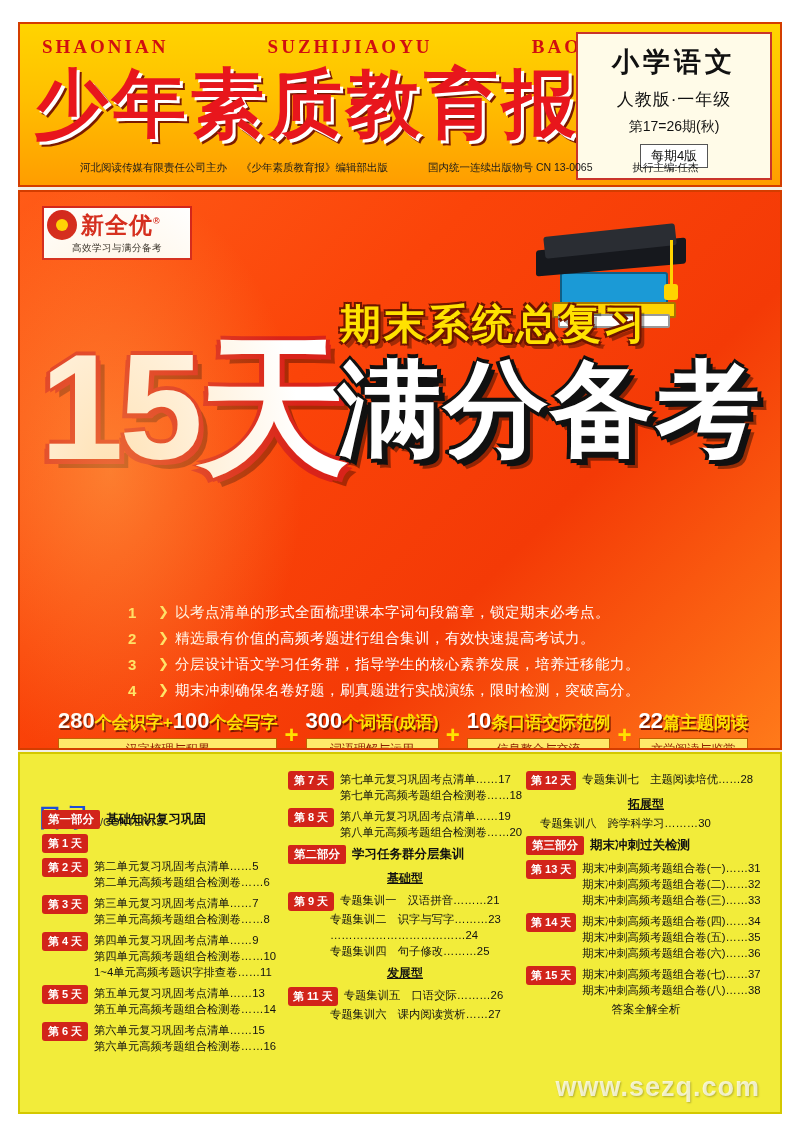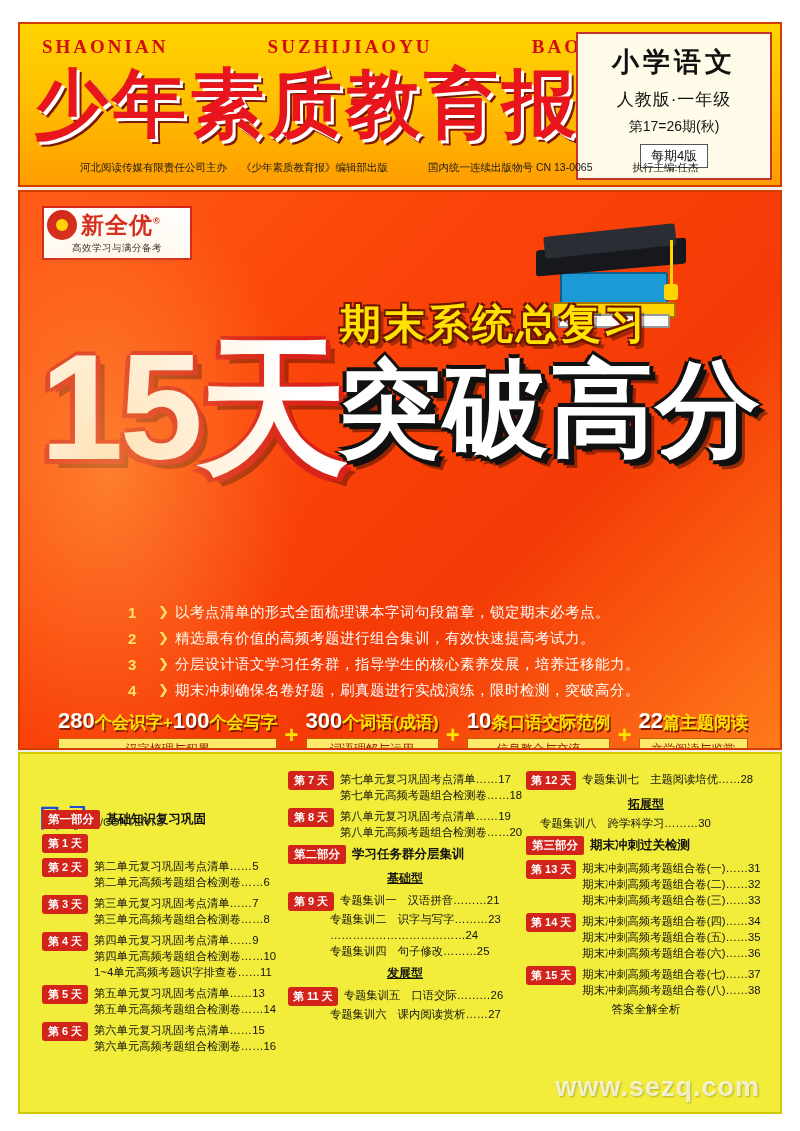--- a/index.html
+++ b/index.html
@@ -173,21 +173,21 @@
       <div class="book"></div>
       <div class="book2"></div>
       <div class="mort"></div>
       <div class="mortTop"></div>
       <div class="tassel"></div>
       <div class="tasselEnd"></div>
     </div>
 
     <div class="ptitle-sub">期末系统总复习</div>
     <div class="big15">15天</div>
-    <div class="big-right">突破高分</div>
+    <div class="big-right">满分备考</div>
 
     <div class="bullets">
       <div class="bl">
         <span class="num">1</span>
         <span class="arrow">❯</span>
         <span class="txt">以考点清单的形式全面梳理课本字词句段篇章，锁定期末必考点。</span>
       </div>
       <div class="bl">
         <span class="num">2</span>
         <span class="arrow">❯</span>

